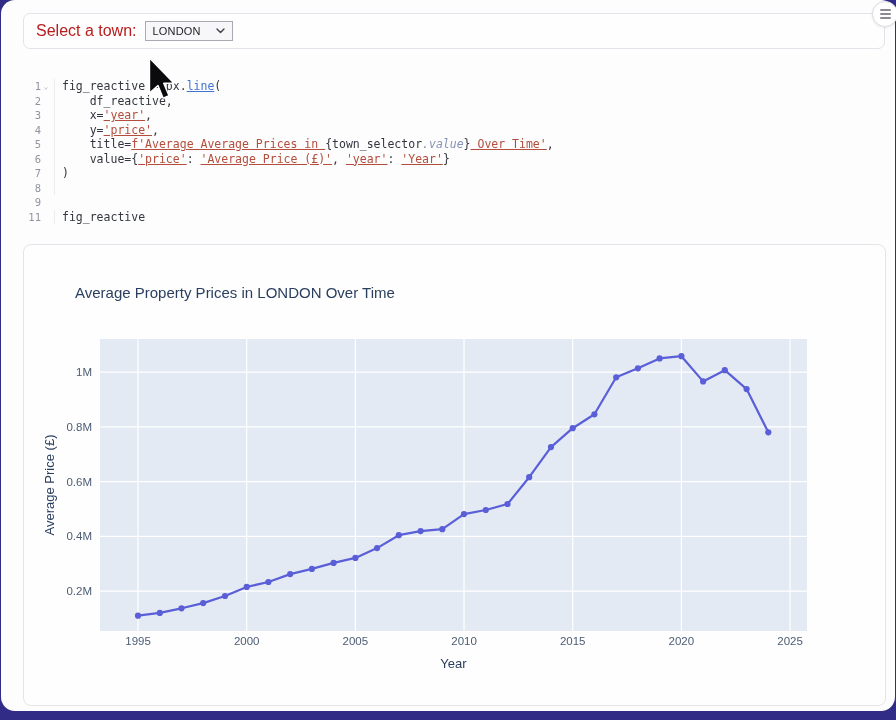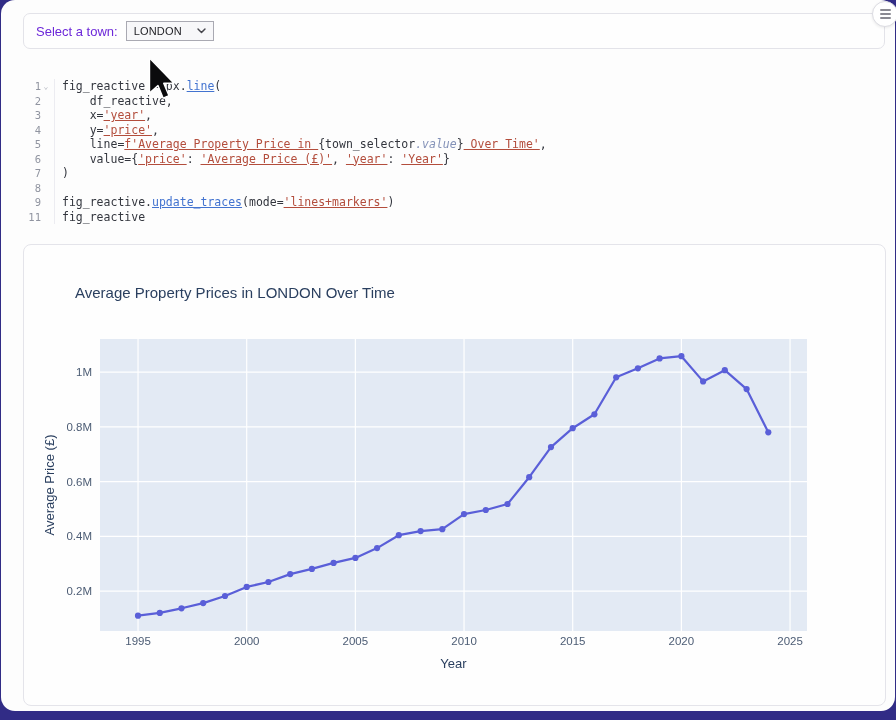--- a/index.html
+++ b/index.html
@@ -4,21 +4,21 @@
 <style>
   html,body{margin:0;padding:0;background:#312c86;}
   .stage{position:relative;width:896px;height:720px;background:#312c86;overflow:hidden;
          font-family:"Liberation Sans",sans-serif;}
   .app-card{position:absolute;left:1px;top:0;width:894px;height:711px;background:#fdfdfd;
             border-radius:14px;}
   
   .widget-box{position:absolute;left:22px;top:13px;width:862px;height:36px;background:#fefefe;
               border:1px solid #e3e3e9;border-radius:7px;display:flex;align-items:center;
               padding:0 12px;box-sizing:border-box;}
-  .widget-label{font-size:13px;color:#6d28d9;}
+  .widget-label{font-size:16px;color:#b91c1c;}
   .town-select{margin-left:8px;width:88px;height:20px;border:1px solid #a9a9b2;border-radius:0;
                background:#f7f7f9;display:flex;align-items:center;justify-content:space-between;
                padding:0 7px;box-sizing:border-box;cursor:default;}
   .town-select span{font-size:11px;color:#1d1d22;letter-spacing:.2px;}
   .chev{width:9px;height:6px;flex:0 0 auto;}
   
   .menu-fab{position:absolute;left:871px;top:1px;width:26px;height:26px;border-radius:50%;
             background:#fff;border:1px solid #dcdce2;box-shadow:0 1px 3px rgba(0,0,0,.08);
             display:flex;flex-direction:column;align-items:center;justify-content:center;gap:2.5px;
             box-sizing:border-box;padding:0;}
@@ -62,25 +62,25 @@
           <i></i>
           <i></i>
       </span>
     </button>
 
     <div class="code-cell" id="code-cell">
         <div class="code-line"><span class="gut">1</span><span class="fold">⌄</span><span class="src"><span>fig_reactive = px.</span><span class="tk-fn">line</span><span>(</span></span></div>
         <div class="code-line"><span class="gut">2</span><span class="fold"></span><span class="src"><span>    df_reactive,</span></span></div>
         <div class="code-line"><span class="gut">3</span><span class="fold"></span><span class="src"><span>    x=</span><span class="tk-s">'year'</span><span>,</span></span></div>
         <div class="code-line"><span class="gut">4</span><span class="fold"></span><span class="src"><span>    y=</span><span class="tk-s">'price'</span><span>,</span></span></div>
-        <div class="code-line"><span class="gut">5</span><span class="fold"></span><span class="src"><span>    line=</span><span class="tk-s">f'Average Property Price in </span><span>{town_selector</span><span class="tk-pr">.value</span><span>}</span><span class="tk-s"> Over Time'</span><span>,</span></span></div>
+        <div class="code-line"><span class="gut">5</span><span class="fold"></span><span class="src"><span>    title=</span><span class="tk-s">f'Average Average Prices in </span><span>{town_selector</span><span class="tk-pr">.value</span><span>}</span><span class="tk-s"> Over Time'</span><span>,</span></span></div>
         <div class="code-line"><span class="gut">6</span><span class="fold"></span><span class="src"><span>    value={</span><span class="tk-s">'price'</span><span>: </span><span class="tk-s">'Average Price (£)'</span><span>, </span><span class="tk-s">'year'</span><span>: </span><span class="tk-s">'Year'</span><span>}</span></span></div>
         <div class="code-line"><span class="gut">7</span><span class="fold"></span><span class="src"><span>)</span></span></div>
         <div class="code-line"><span class="gut">8</span><span class="fold"></span><span class="src"><span></span></span></div>
-        <div class="code-line"><span class="gut">9</span><span class="fold"></span><span class="src"><span>fig_reactive.</span><span class="tk-fn">update_traces</span><span>(mode=</span><span class="tk-s">'lines+markers'</span><span>)</span></span></div>
+        <div class="code-line"><span class="gut">9</span><span class="fold"></span></div>
         <div class="code-line"><span class="gut">11</span><span class="fold"></span><span class="src"><span>fig_reactive</span></span></div>
       </div>
 
     <div class="chart-card">
       <svg id="chart-svg" width="859" height="458" viewBox="0 0 859 458">
           <rect x="76" y="94" width="707" height="292" fill="#e3eaf4"></rect>
           <line x1="114.03412234860133" x2="114.03412234860133" y1="94" y2="386" stroke="#ffffff" stroke-width="1.2"></line>
           <line x1="222.7030433446051" x2="222.7030433446051" y1="94" y2="386" stroke="#ffffff" stroke-width="1.2"></line>
           <line x1="331.3719643406089" x2="331.3719643406089" y1="94" y2="386" stroke="#ffffff" stroke-width="1.2"></line>
           <line x1="440.0408853366127" x2="440.0408853366127" y1="94" y2="386" stroke="#ffffff" stroke-width="1.2"></line>

